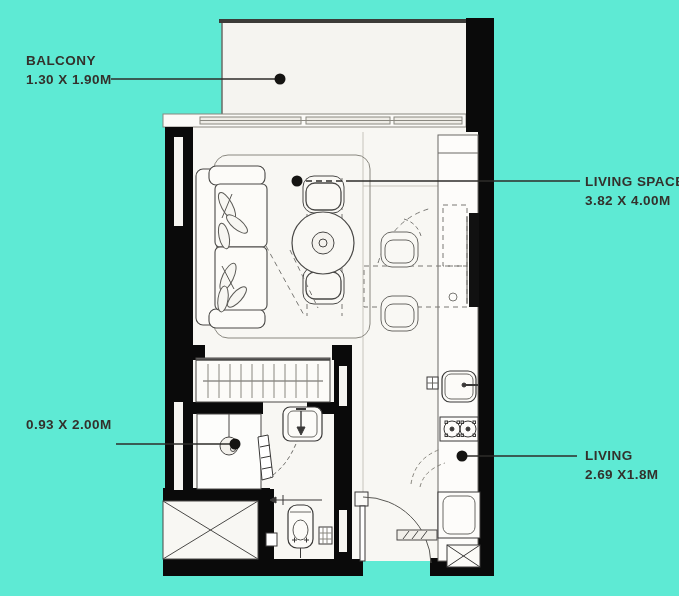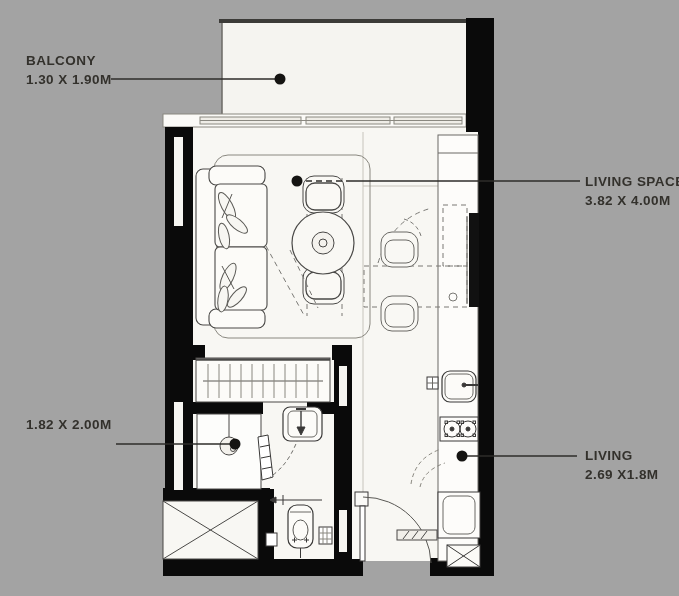--- a/index.html
+++ b/index.html
@@ -2,21 +2,21 @@
 <html><head>
 <meta charset="utf-8">
 <style>
   html,body{margin:0;padding:0;}
   body{
     width:679px;height:596px;
     background:#f2f0eb;
     font-family:"Liberation Sans", sans-serif;
     overflow:hidden;
   }
-  .stage{position:relative;width:679px;height:596px;background:#a3a3a3;}
+  .stage{position:relative;width:679px;height:596px;background:#5eead4;}
   .stage svg{position:absolute;left:0;top:0;}
   .lbl{
     position:absolute;
     font-size:13.5px;font-weight:700;letter-spacing:.45px;
     color:#33312c;line-height:19px;white-space:nowrap;
   }
   .lbl .dims{font-weight:700;}
 </style>
 </head>
 <body>
@@ -281,21 +281,21 @@
     <div>BALCONY</div>
     <div class="dims">1.30 X 1.90M</div>
   </div>
 
   <div class="lbl" style="left:585px;top:172px;">
     <div>LIVING SPACE</div>
     <div class="dims">3.82 X 4.00M</div>
   </div>
 
   <div class="lbl" style="left:26px;top:415px;">
-    <div class="dims">1.82 X 2.00M</div>
+    <div class="dims">0.93 X 2.00M</div>
   </div>
 
   <div class="lbl" style="left:585px;top:446px;">
     <div>LIVING</div>
     <div class="dims">2.69 X1.8M</div>
   </div>
 
 </div>
 
 </body></html>

